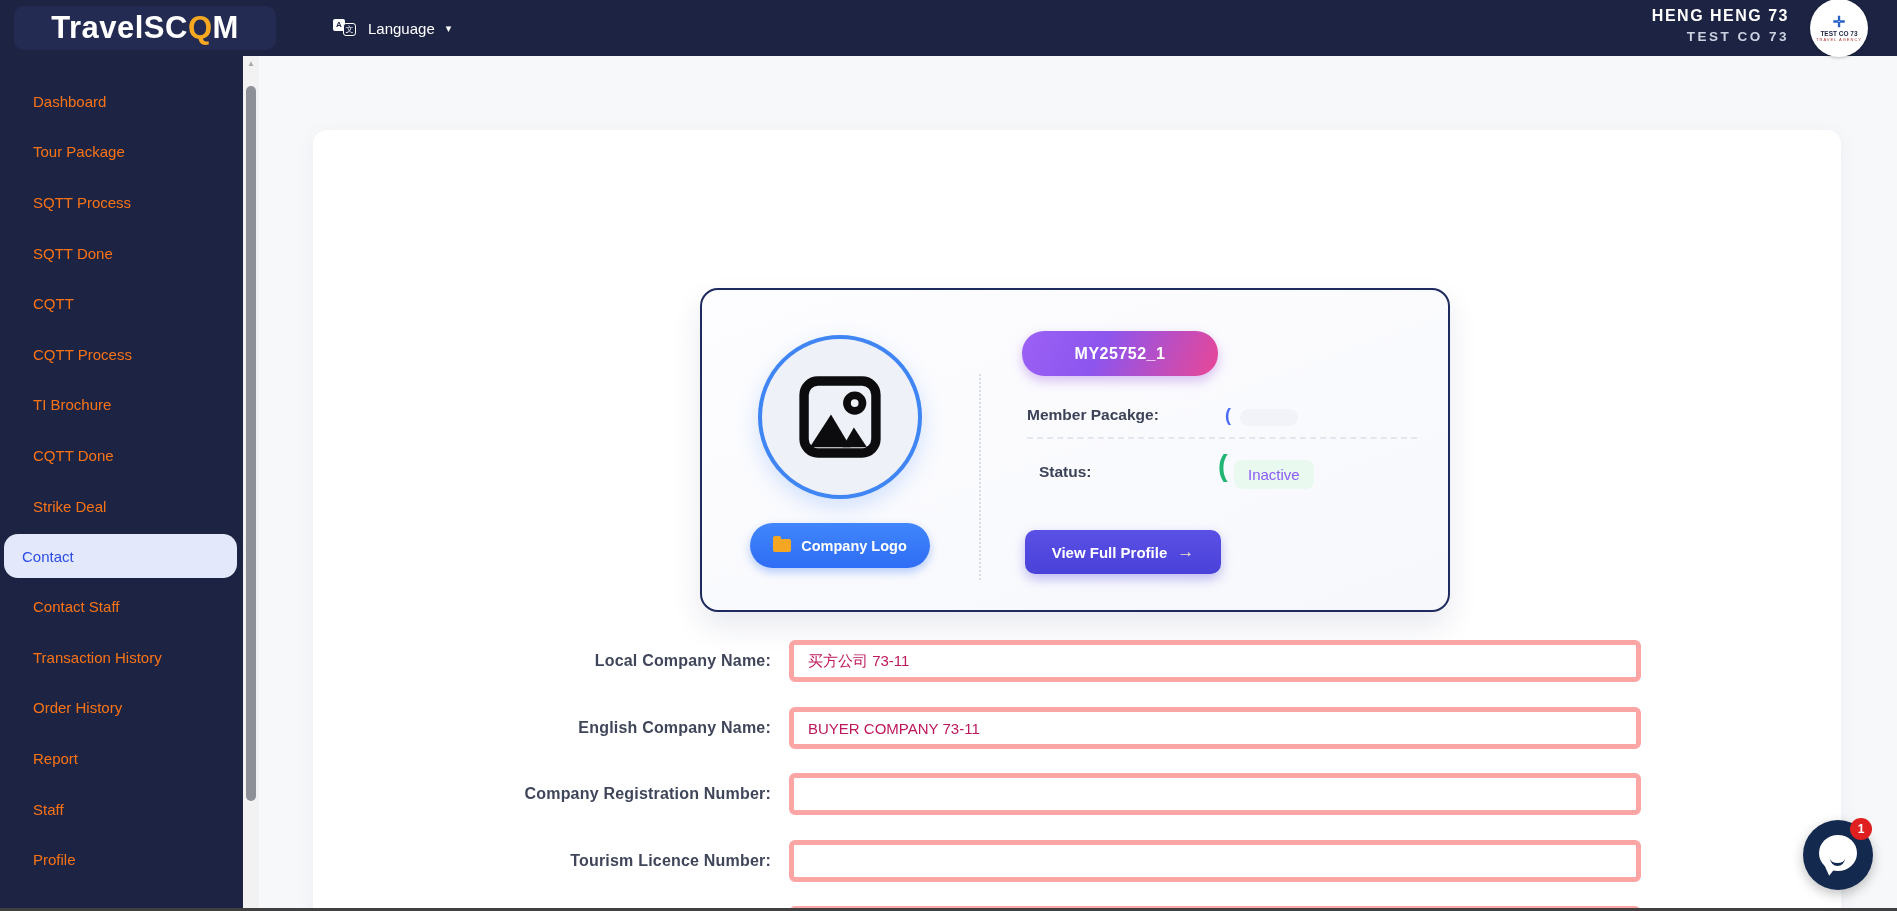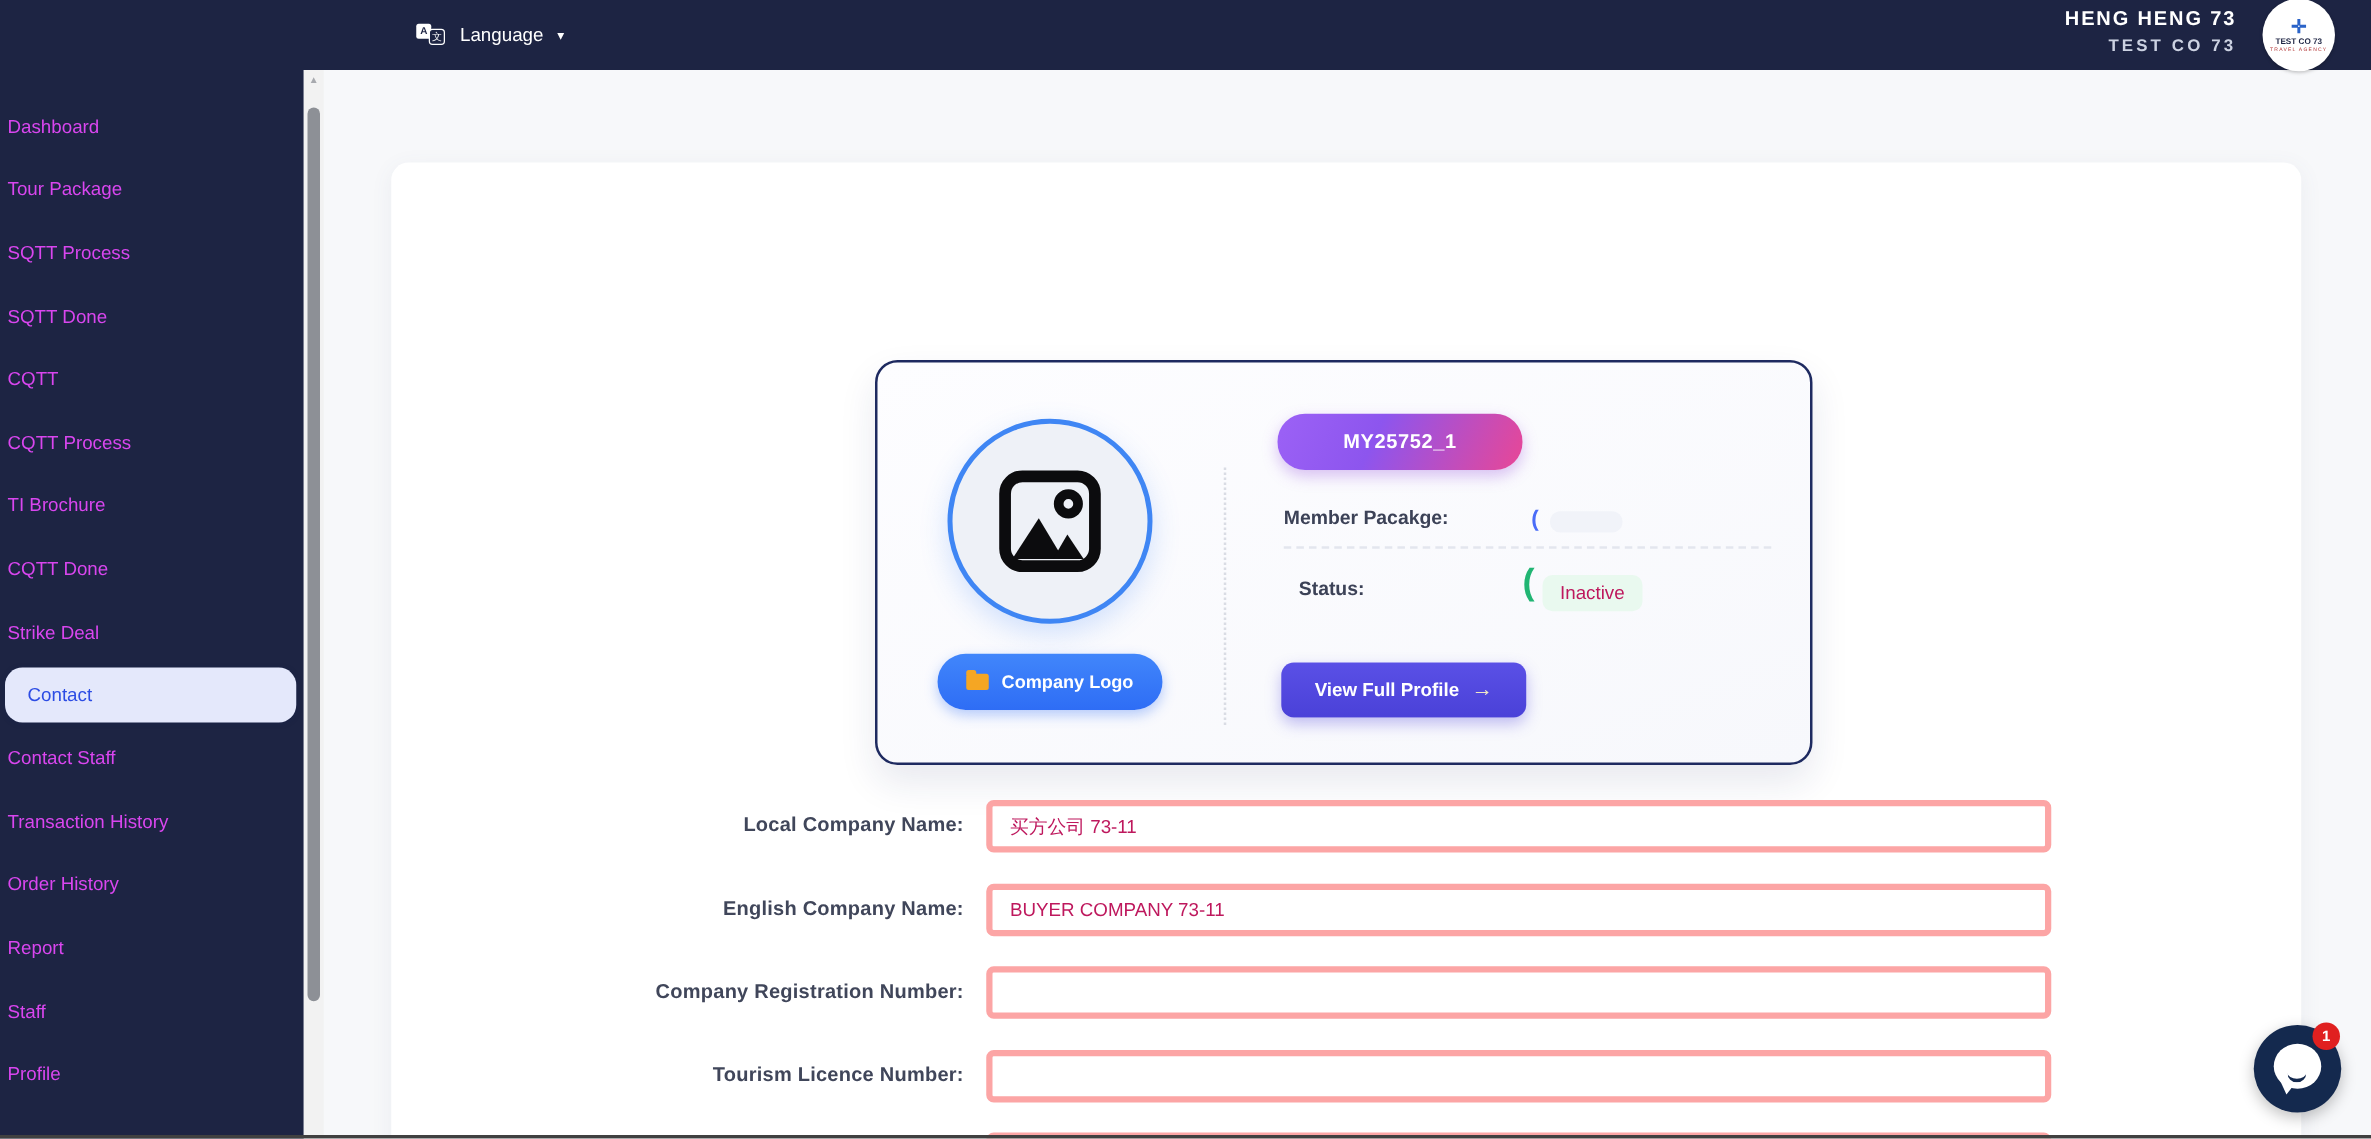--- a/index.html
+++ b/index.html
@@ -20,21 +20,21 @@
   .user-texts { position:absolute; right:108px; top:7px; text-align:right; color:#fff; }
   .user-name { font-size:16px; font-weight:700; letter-spacing:1.5px;padding-left:44px; }
   .user-company { font-size:13.5px; letter-spacing:2.5px; color:#ccd2e2; margin-top:4px; font-weight:600; }
   .avatar { position:absolute; left:1810px; top:-1px; width:58px; height:58px; border-radius:50%; background:#ffffff; display:flex; flex-direction:column; align-items:center; justify-content:center; cursor:pointer; box-shadow:0 1px 3px rgba(0,0,0,.25); }
   .av-cross { font-size:15px; line-height:15px; color:#2a63c8; font-weight:700; }
   .av-l1 { font-size:6.5px; font-weight:800; color:#1d2443; margin-top:1px; }
   .av-l2 { font-size:4px; letter-spacing:1px; color:#b03030; }
 
   
   .sidebar { position:absolute; left:0; top:56px; width:243px; height:855px; background:#1d2443; padding-top:20px; overflow:hidden; z-index:4; }
-  .sb-item { height:50.6px; display:flex; align-items:center; padding-left:6px; color:#d946ef; font-size:15px; cursor:pointer; }
+  .sb-item { height:50.6px; display:flex; align-items:center; padding-left:33px; color:#f97316; font-size:15px; cursor:pointer; }
   .sb-item.active { background:#e4e8fb; border-radius:14px; margin:3px 6px 3px 4px; height:44px; color:#2c4ce4; padding-left:18px; box-shadow:0 1px 4px rgba(20,30,80,.25); }
 
   
   .scrollbar { position:absolute; left:243px; top:56px; width:16px; height:855px; background:#f2f2f2; z-index:4; }
   .sb-arrow { position:absolute; top:3px; left:0; width:16px; text-align:center; font-size:8px; color:#a7a9ae; }
   .sb-thumb { position:absolute; left:3px; top:30px; width:10px; height:715px; background:#8d9096; border-radius:5px; }
 
   
   .main { position:absolute; left:259px; top:56px; width:1638px; height:855px; background:#f7f8fa; overflow:hidden; }
   .panel { position:absolute; left:54px; top:74px; width:1528px; height:900px; background:#ffffff; border-radius:14px; box-shadow:0 4px 18px rgba(90,100,130,.07); }
@@ -46,21 +46,21 @@
   .btn-logo { position:absolute; left:48px; top:233px; width:180px; height:45px; border:none; border-radius:23px; background:linear-gradient(180deg,#4186fb,#2e6df5); color:#fff; font-size:14.5px; font-weight:700; display:flex; align-items:center; justify-content:center; gap:10px; cursor:pointer; font-family:"Liberation Sans",sans-serif; box-shadow:0 4px 10px rgba(46,109,245,.35); }
   .folder { position:relative; width:18px; height:13px; background:#f5a623; border-radius:2px; display:inline-block; }
   .folder::before { content:""; position:absolute; left:0; top:-3px; width:8px; height:4px; background:#f5a623; border-radius:2px 2px 0 0; }
   .vdivider { position:absolute; left:277px; top:84px; height:206px; border-left:2px dotted #d9dce4; }
   .badge { position:absolute; left:320px; top:41px; width:196px; height:45px; border-radius:22px; background:linear-gradient(115deg,#9a60f5 5%,#8d55ee 40%,#e1489d 95%); color:#fff; font-size:16px; font-weight:800; letter-spacing:.5px; display:flex; align-items:center; justify-content:center; box-shadow:0 5px 12px rgba(150,80,220,.35); }
   .row-label { position:absolute; font-size:15.5px; font-weight:700; color:#3c4257; }
   .bracket-blue { position:absolute; left:523px; top:115px; font-size:18px; font-weight:700; color:#4a6cf8; }
   .shimmer { position:absolute; left:538px; top:119px; width:58px; height:17px; border-radius:9px; background:#f1f3f9; }
   .dashed-sep { position:absolute; left:325px; top:147px; width:390px; border-top:2px dashed #e3e6ee; }
   .bracket-green { position:absolute; left:516px; top:160px; font-size:29px; font-weight:700; color:#21b573; }
-  .pill-inactive { position:absolute; left:532px; top:170px; height:29px; padding:0 14px; background:#e9f9ef; border-radius:8px; color:#be185d; font-size:15px; line-height:29px; }
+  .pill-inactive { position:absolute; left:532px; top:170px; height:29px; padding:0 14px; background:#e9f9ef; border-radius:8px; color:#8b5cf6; font-size:15px; line-height:29px; }
   .btn-profile { position:absolute; left:323px; top:240px; width:196px; height:44px; border:none; border-radius:10px; background:linear-gradient(180deg,#5a50e6,#4a41d8); color:#fff; font-size:15px; font-weight:700; display:flex; align-items:center; justify-content:center; gap:10px; cursor:pointer; font-family:"Liberation Sans",sans-serif; box-shadow:0 5px 12px rgba(80,70,220,.35); }
   .btn-profile .arrow { font-size:17px; color:#efe7c6; font-weight:400; }
 
   
   .form-row { position:absolute; left:0; width:1528px; height:42px; }
   .form-row label { position:absolute; left:58px; width:400px; text-align:right; font-size:16px; font-weight:700; color:#40465a; line-height:42px; letter-spacing:.2px; }
   .form-row input { position:absolute; left:476px; width:852px; height:42px; border:5px solid #fca5a5; border-radius:6px; background:#fff; font-size:15px; color:#be185d; padding:0 14px; font-family:"Liberation Sans",sans-serif; outline:none; }
 
   
   .chat { position:absolute; left:1803px; top:820px; width:70px; height:70px; border-radius:50%; background:#14294e; cursor:pointer; z-index:6; box-shadow:0 4px 12px rgba(0,0,0,.25); }
@@ -70,20 +70,25 @@
   .chat-badge { position:absolute; left:47px; top:-2px; width:22px; height:22px; border-radius:50%; background:#e02020; color:#fff; font-size:12px; font-weight:700; text-align:center; line-height:22px; }
 
   .bottom-line { position:absolute; left:0; bottom:0; width:1897px; height:3px; background:#404040; z-index:10; }
 </style>
 </head>
 <body>
 
 <div class="app">
 
   <div class="header">
+    <div class="brand-box">
+      <span>TravelSC</span>
+        <span class="q">Q</span>
+        <span>M</span>
+    </div>
     <div class="lang">
       <span class="ti">
         <span class="ta">A</span>
         <span class="tb">文</span>
       </span>
       <span>Language</span>
       <span class="caret">▾</span>
     </div>
     <div class="user-texts">
       <div class="user-name">HENG HENG 73</div>

